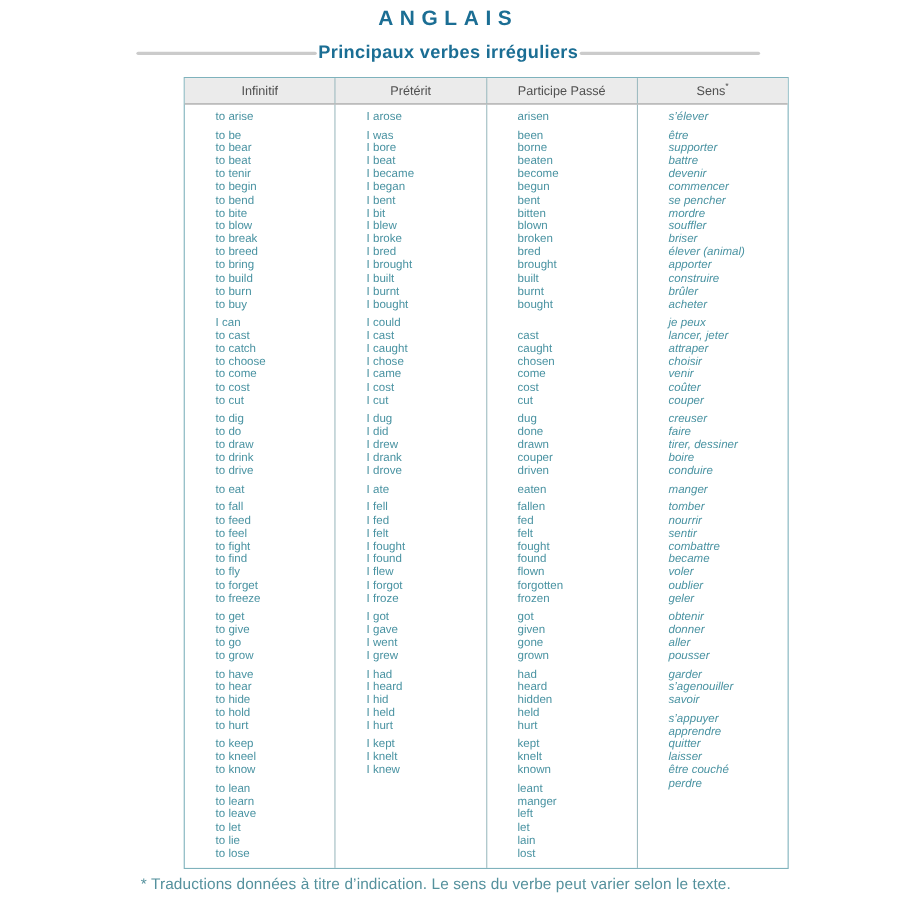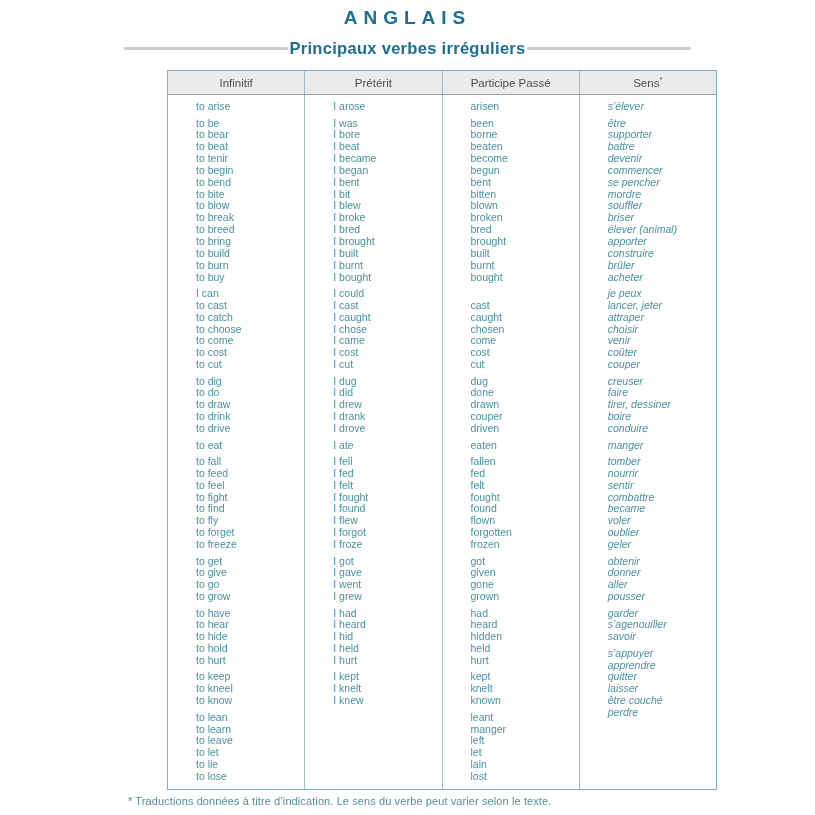--- a/index.html
+++ b/index.html
@@ -76,21 +76,21 @@
   .line{
     font-size:10.5px;
     line-height:11.85px;
     color:var(--body-text);
     white-space:nowrap;
   }
   .col.sens .line{font-style:italic;}
 
   .footnote{
     position:absolute;left:128px;top:795px;margin:0;
-    font-size:11px;color:var(--footnote-color);
+    font-size:14px;color:var(--footnote-color);
     letter-spacing:0.1px;
   }
 </style>
 </head>
 <body>
 
 <div class="page">
 
   <h1 class="page-title">ANGLAIS</h1>
 

